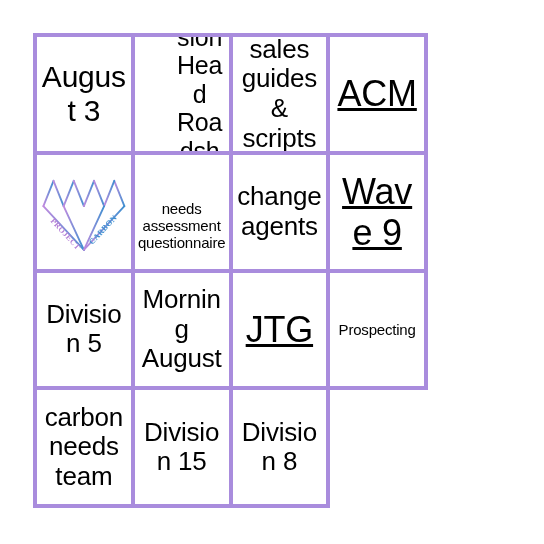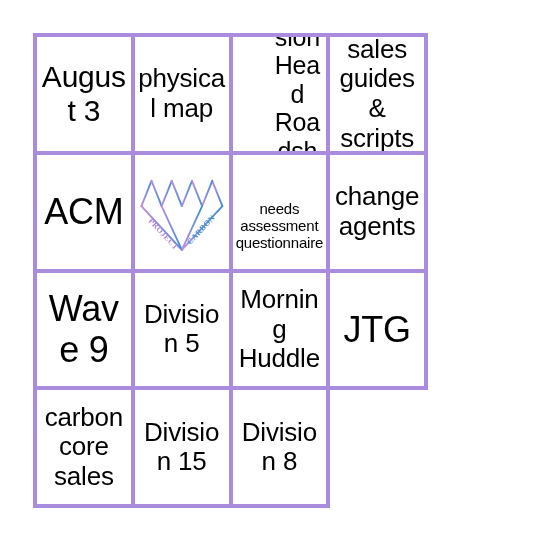--- a/index.html
+++ b/index.html
@@ -48,21 +48,21 @@
   }
   .cell-text {
     color: #000000;
     line-height: 1.14;
     letter-spacing: -0.2px;
     word-break: break-word;
     display: block;
     width: 100%;
   }
   
-  .fs-xxl .cell-text { font-size: 36px; }
+  .fs-xxl .cell-text { font-size: 36px; text-decoration: underline; }
   .fs-xl  .cell-text { font-size: 30px; }
   .fs-lg  .cell-text { font-size: 26px; }
   .fs-md  .cell-text { font-size: 25px; margin-left: 36px; }
   .fs-sm  .cell-text { font-size: 15px; margin-top: 28px; }
   .fs-xs  .cell-text { font-size: 15px; }
 
   
   .logo-cell {
     position: relative;
   }
@@ -74,23 +74,20 @@
 </style>
 </head>
 <body>
 
 <div id="card-root">
 
   <div id="bingo-grid">
 
     <div class="bingo-cell fs-xl">
       <span class="cell-text">August 3</span>
-    </div>
-    <div class="bingo-cell fs-lg">
-      <span class="cell-text">physical map</span>
     </div>
     <div class="bingo-cell fs-md">
       <span class="cell-text">Division Head Roadshow</span>
     </div>
     <div class="bingo-cell fs-lg">
       <span class="cell-text">sales guides&amp; scripts</span>
     </div>
 
     <div class="bingo-cell fs-xxl">
       <span class="cell-text">ACM</span>
@@ -145,28 +142,31 @@
       <span class="cell-text">change agents</span>
     </div>
 
     <div class="bingo-cell fs-xxl">
       <span class="cell-text">Wave 9</span>
     </div>
     <div class="bingo-cell fs-lg">
       <span class="cell-text">Division 5</span>
     </div>
     <div class="bingo-cell fs-lg">
-      <span class="cell-text">Morning Huddle</span>
+      <span class="cell-text">Morning August</span>
     </div>
     <div class="bingo-cell fs-xxl">
       <span class="cell-text">JTG</span>
     </div>
 
+    <div class="bingo-cell fs-xs">
+      <span class="cell-text">Prospecting</span>
+    </div>
     <div class="bingo-cell fs-lg">
-      <span class="cell-text">carbon core sales</span>
+      <span class="cell-text">carbon needs team</span>
     </div>
     <div class="bingo-cell fs-lg">
       <span class="cell-text">Division 15</span>
     </div>
     <div class="bingo-cell fs-lg">
       <span class="cell-text">Division 8</span>
     </div>
 
   </div>
 </div>

